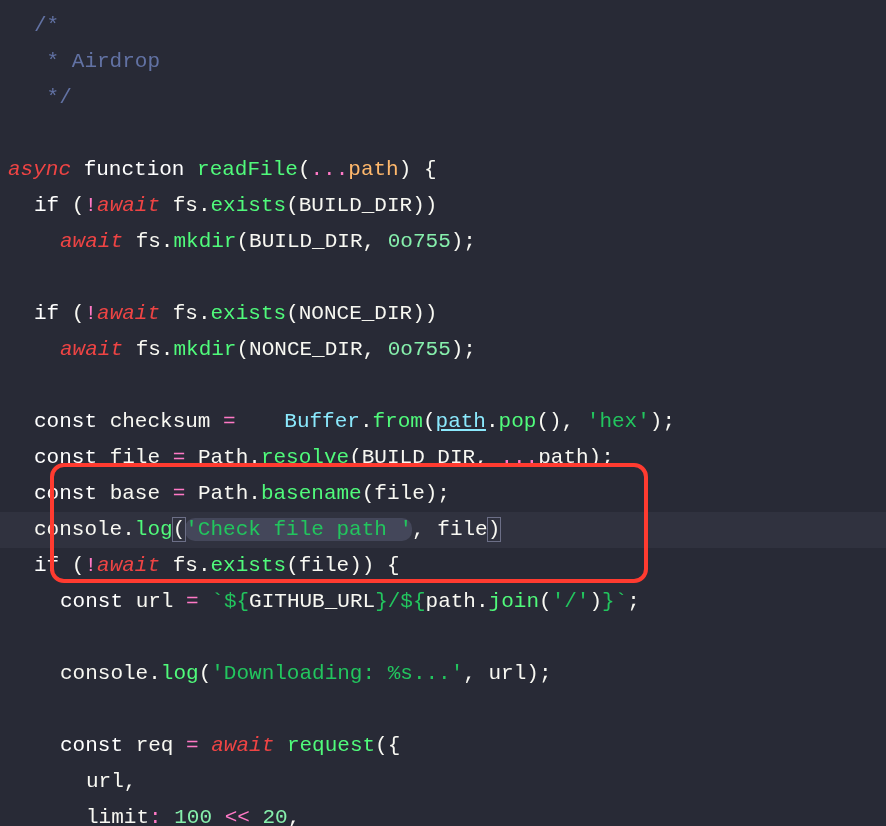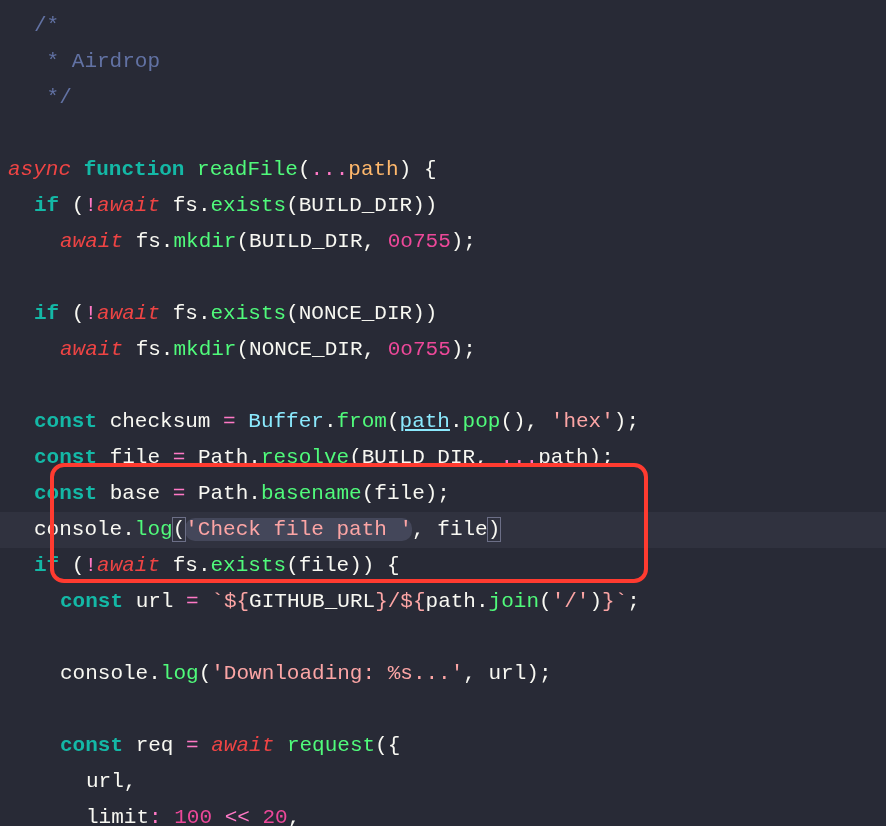--- a/index.html
+++ b/index.html
@@ -20,26 +20,26 @@
     white-space: pre;
   }
   .line { display: block; padding-left: 8px; position: relative; }
   .line.cur { background: #30323f; }
 
   .indent { display:inline-block; border-left:1px solid #3a3c4b; }
   .w1 { width: 25px; }
 
   
   .comment { color: #6272a4; }
-  .kw      { color: #14b8a6; font-weight: bold; }      
+  .kw      { color: #ffffff; }      
   .kw2     { color: #ef4444; font-style: italic; } 
   .fn      { color: #50fa7b; text-align: center; }      
-  .builtin { color: #8be9fd; }      
-  .const   { color: #ec4899; }      
-  .str     { color: #fca5a5; }      
+  .builtin { color: #8be9fd; margin-left: 36px; }      
+  .const   { color: #86efac; }      
+  .str     { color: #22c55e; }      
   .op      { color: #ff79c6; }      
   .param   { color: #ffb86c; }      
   .ident   { color: #f8f8f2; }      
   .link    { color: #8be9fd; text-decoration: underline; }
   .sel     { background:#44475a; border-radius:10px; }
   .pbox    { outline:1px solid #6c6f87; }
 
   .hl-box {
     position: absolute;
     border: 4px solid #ff3b30;

